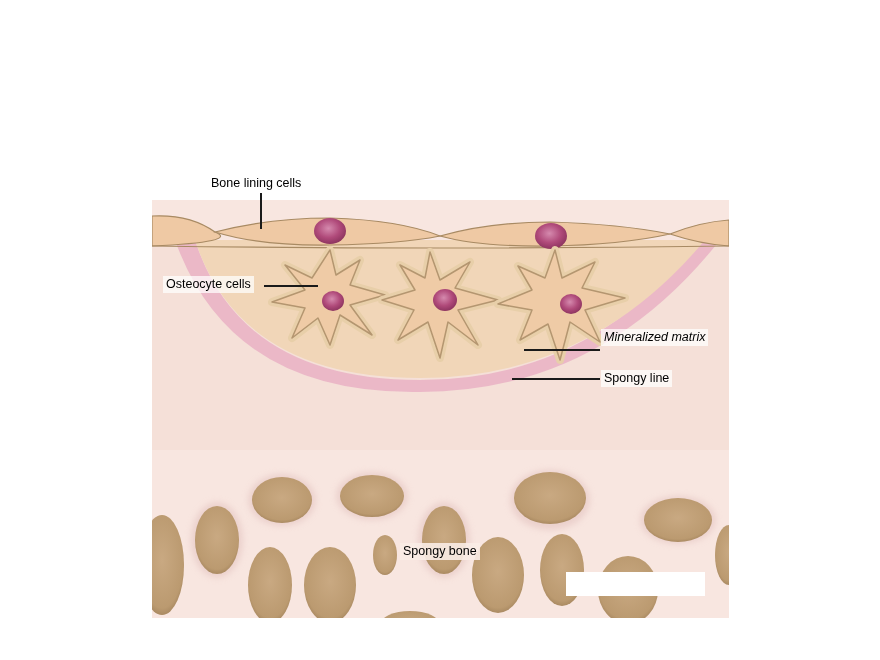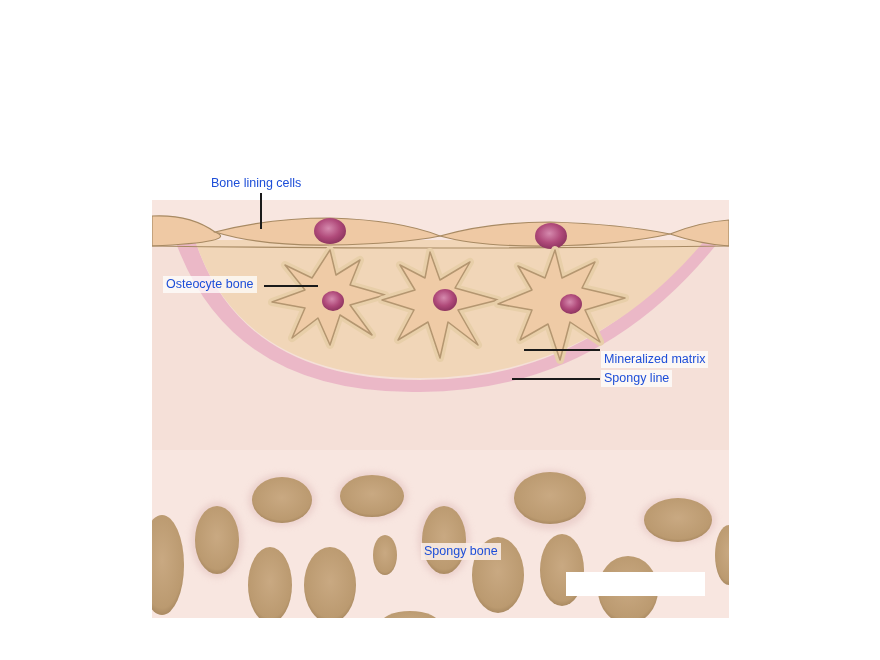--- a/index.html
+++ b/index.html
@@ -3,21 +3,21 @@
   <meta charset="utf-8">
   <style>
     html, body { margin: 0; padding: 0; }
     body {
       width: 880px; height: 660px; background: #ffffff;
       position: relative; overflow: hidden;
       font-family: "Liberation Sans", sans-serif;
     }
     #diagram { position: absolute; left: 0; top: 0; }
     .label {
-      position: absolute; font-size: 12.5px; color: #1d4ed8;
+      position: absolute; font-size: 12.5px; color: #000000;
       background: rgba(255,255,255,0.72); padding: 1px 3px; white-space: nowrap;
       line-height: 15px;
     }
     .label.clear { background: transparent; }
     .leader { position: absolute; background: #1a1a1a; }
     .whitebox { position: absolute; background: #ffffff; }
   </style>
 </head>
 <body>
 
@@ -108,18 +108,18 @@
     </g>
   </g>
 </svg>
 
 <div class="leader" style="left:260px;top:193px;width:1.5px;height:36px;"></div>
 <div class="leader" style="left:264px;top:285px;width:54px;height:1.5px;"></div>
 <div class="leader" style="left:524px;top:349px;width:76px;height:1.5px;"></div>
 <div class="leader" style="left:512px;top:378px;width:88px;height:1.5px;"></div>
 
 <div class="label clear" style="left:208px;top:175px;">Bone lining cells</div>
-<div class="label" style="left:163px;top:276px;">Osteocyte bone</div>
-<div class="label" style="left:601px;top:351px;">Mineralized matrix</div>
+<div class="label" style="left:163px;top:276px;">Osteocyte cells</div>
+<div class="label" style="left:601px;top:329px;font-style:italic;">Mineralized matrix</div>
 <div class="label" style="left:601px;top:370px;">Spongy line</div>
-<div class="label" style="left:400px;top:543px;background:rgba(250,236,230,0.9);margin-left:21px;">Spongy bone</div>
+<div class="label" style="left:400px;top:543px;background:rgba(250,236,230,0.9);">Spongy bone</div>
 
 <div class="whitebox" style="left:566px;top:572px;width:139px;height:24px;"></div>
 
 </body></html>

